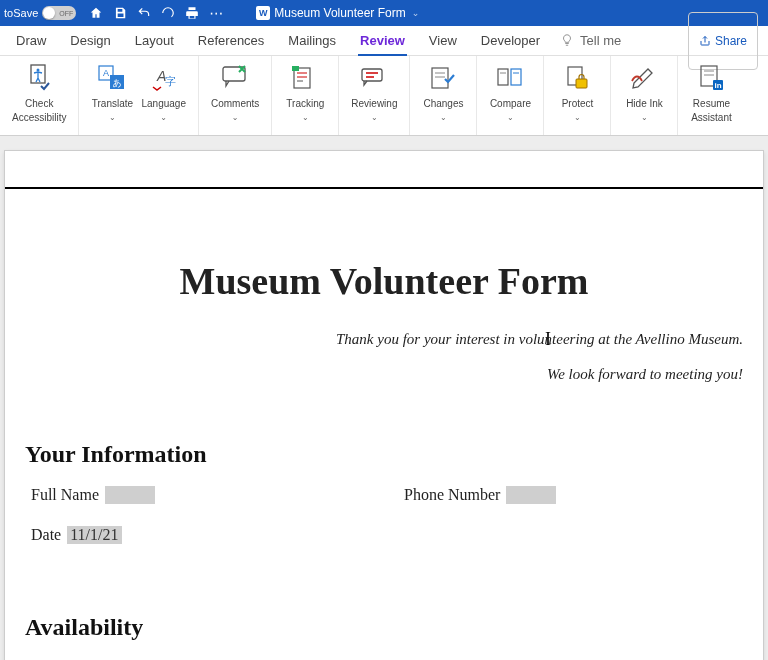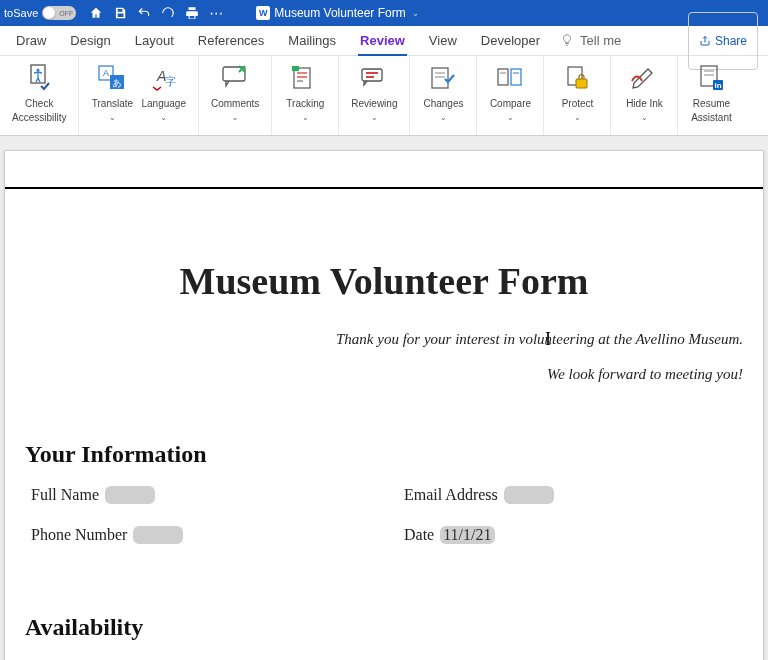--- a/index.html
+++ b/index.html
@@ -237,21 +237,20 @@
       font-size: 16px;
       color: #222;
     }
     .form-field {
       background: #cfcfcf;
       color: #333;
       min-width: 50px;
       padding: 0 3px;
       display: inline-block;
       min-height: 16px;
-      border-radius: 6px;
     }
     .cursor-caret {
       position: absolute;
       font-family: Georgia, serif;
       font-size: 18px;
       color: #000;
     }
   </style>
 </head>
 <body>
@@ -489,24 +488,20 @@
 
     <span class="cursor-caret" style="top:178px; left:540px;">I</span>
 
     <h2 class="section-h">Your Information</h2>
     <div class="form-grid">
       <div class="form-item">
         <span>Full Name</span>
         <span class="form-field">&nbsp;&nbsp;&nbsp;&nbsp;&nbsp;&nbsp;&nbsp;&nbsp;</span>
       </div>
       <div class="form-item">
-        <span>Email Address</span>
-        <span class="form-field">&nbsp;&nbsp;&nbsp;&nbsp;&nbsp;&nbsp;&nbsp;&nbsp;</span>
-      </div>
-      <div class="form-item">
         <span>Phone Number</span>
         <span class="form-field">&nbsp;&nbsp;&nbsp;&nbsp;&nbsp;&nbsp;&nbsp;&nbsp;</span>
       </div>
       <div class="form-item">
         <span>Date</span>
         <span class="form-field">11/1/21</span>
       </div>
     </div>
 
     <h2 class="section-h" style="margin-top:70px;">Availability</h2>

